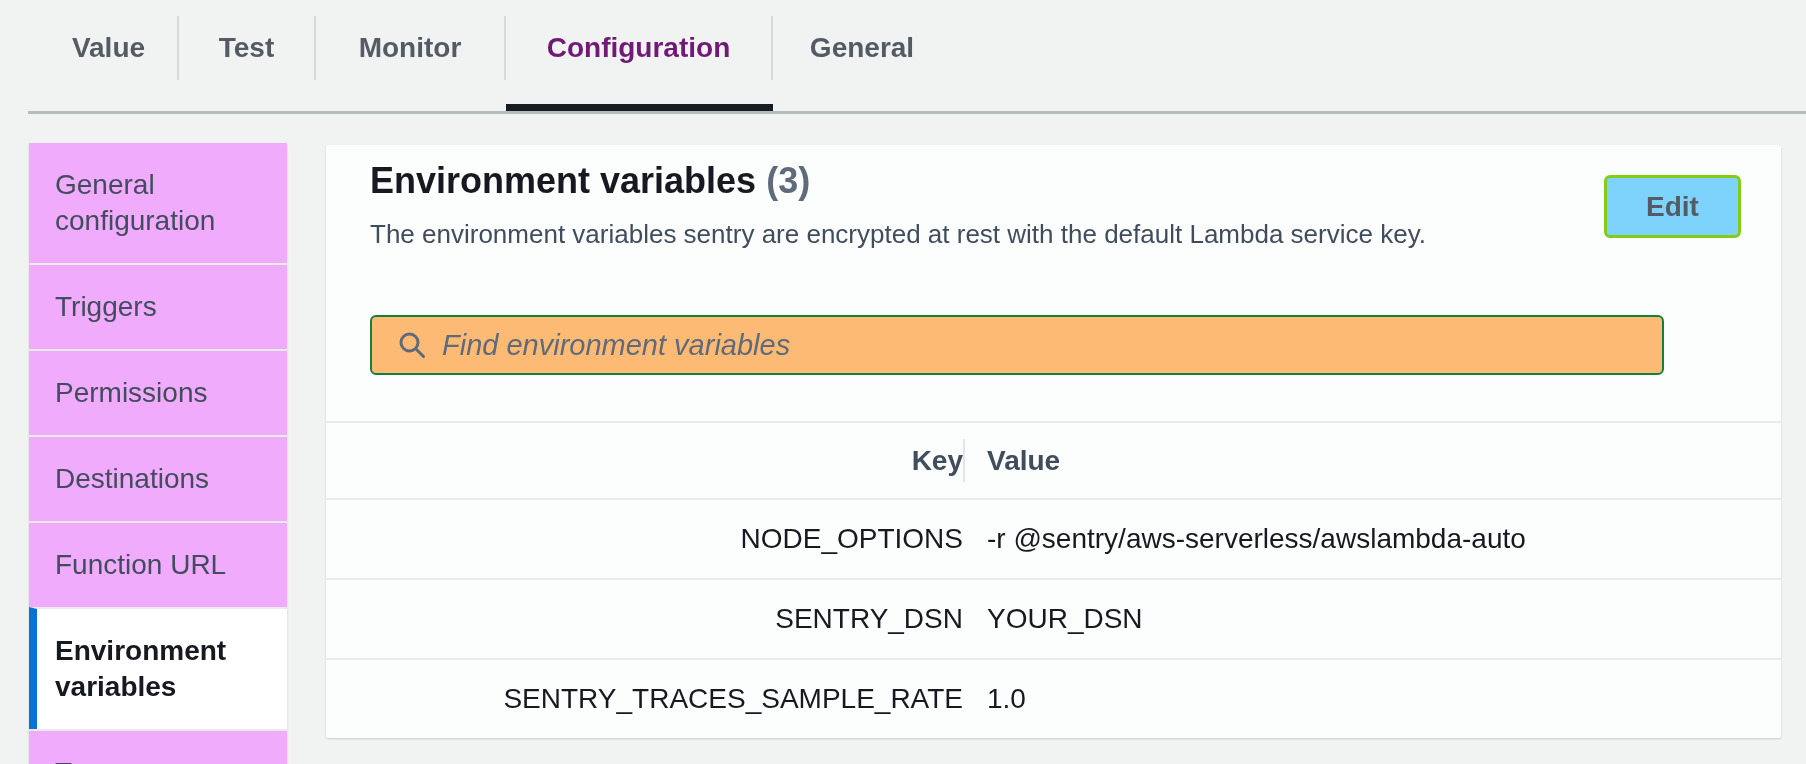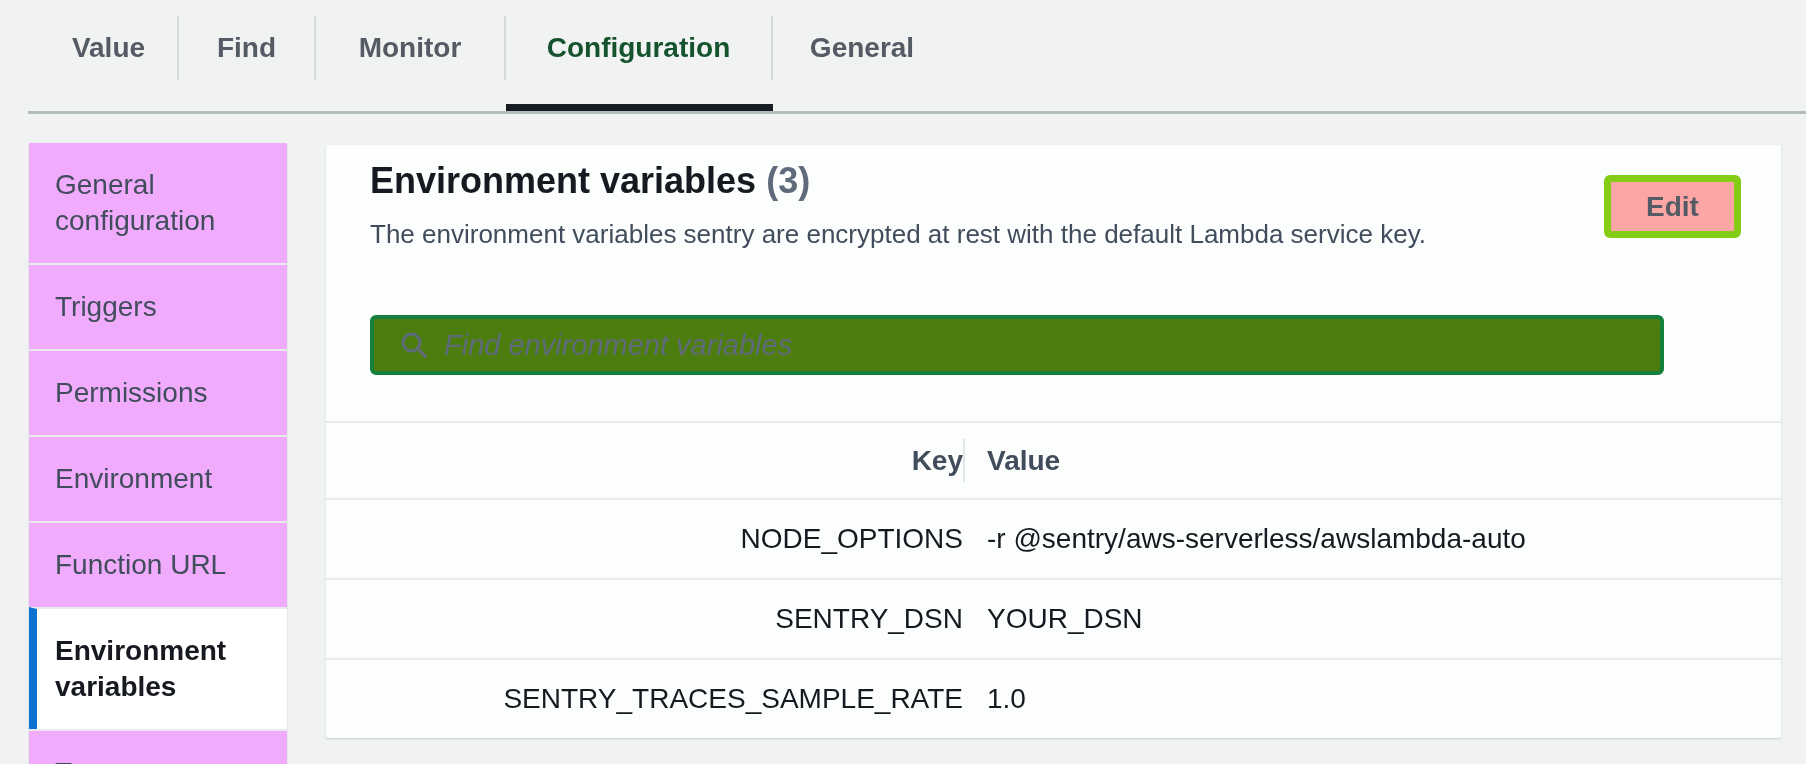--- a/index.html
+++ b/index.html
@@ -18,21 +18,21 @@
     position:absolute; left:40px; top:16px; height:64px;
     display:flex; align-items:stretch;
   }
   .tab {
     display:flex; align-items:center; justify-content:center;
     font-size:28px; font-weight:700; color:#545b64;
     border-right:2px solid #d5dbdb;
     cursor:pointer; white-space:nowrap;
   }
   .tab:last-child { border-right:none; }
-  .tab.active { color:#14532d; }
+  .tab.active { color:#701a75; }
   .tab-underline {
     position:absolute; left:506px; top:104px; width:267px; height:7px;
     background:#181c23;
   }
   .tab-rule {
     position:absolute; left:28px; right:0; top:111px; height:3px;
     background:#b4bdbd;
   }
 
   
@@ -62,30 +62,30 @@
     box-shadow:0 1px 2px rgba(0,28,36,.18);
     border-radius:2px;
   }
   .card-head { padding:14px 40px 0 44px; position:relative; }
   .panel-title { font-size:36px; line-height:44px; font-weight:700; color:#16191f; }
   .panel-count { color:#5f6b7a; font-weight:700; }
   .panel-desc { margin-top:14px; font-size:26px; line-height:34px; color:#414d5c; }
 
   .edit-btn {
     position:absolute; top:30px; right:40px; width:137px; height:63px;
-    background:#fca5a5; border:7px solid #84cc16; border-radius:6px;
+    background:#7dd3fc; border:3px solid #84cc16; border-radius:6px;
     font-family:"Liberation Sans", sans-serif;
     font-size:28px; font-weight:700; color:#545b64;
     display:flex; align-items:center; justify-content:center;
     cursor:pointer;
   }
 
   .search-box {
     margin-top:64px; width:1294px; height:60px;
-    background:#4d7c0f; border:4px solid #15803d; border-radius:6px;
+    background:#fdba74; border:2px solid #15803d; border-radius:6px;
     display:flex; align-items:center; padding:0 18px;
   }
   .search-box svg { flex:0 0 auto; margin:0 14px 0 6px; }
   .search-input {
     flex:1; border:none; outline:none; background:transparent;
     font-family:"Liberation Sans", sans-serif;
     font-size:29px; color:#16191f;
   }
   .search-input::placeholder { font-style:italic; color:#5f6b7a; opacity:1; }
 
@@ -105,33 +105,33 @@
     background:#e3e6e8;
   }
 </style>
 </head>
 <body>
 
 <div class="page">
 
   <nav class="tabbar">
     <div class="tab" style="width:139px">Value</div>
-    <div class="tab" style="width:137px">Find</div>
+    <div class="tab" style="width:137px">Test</div>
     <div class="tab" style="width:190px">Monitor</div>
     <div class="tab active" style="width:267px">Configuration</div>
     <div class="tab" style="width:178px">General</div>
   </nav>
   <div class="tab-underline"></div>
   <div class="tab-rule"></div>
 
   <aside class="sidebar">
     <div class="side-item">General configuration</div>
     <div class="side-item">Triggers</div>
     <div class="side-item">Permissions</div>
-    <div class="side-item">Environment</div>
+    <div class="side-item">Destinations</div>
     <div class="side-item">Function URL</div>
     <div class="side-item active">Environment variables</div>
     <div class="side-item">Tags</div>
   </aside>
 
   <section class="card">
     <div class="card-head">
       <h1 class="panel-title">
         <span>Environment variables</span>
         <span class="panel-count">(3)</span>

